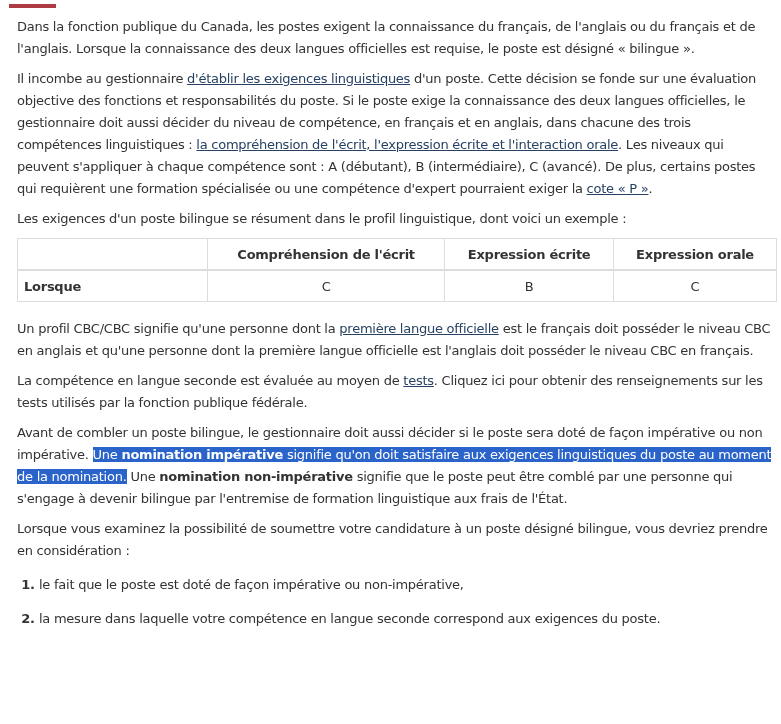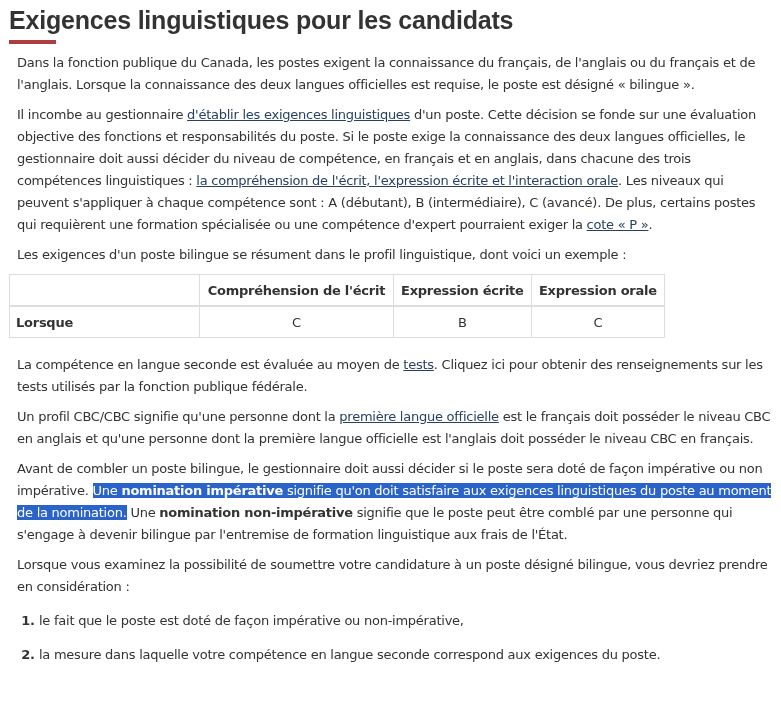--- a/index.html
+++ b/index.html
@@ -19,39 +19,38 @@
     }
     .title-rule {
       width: 47px; height: 4px; background: #af3c43;
       margin: 4px 0 8px 0;
     }
     p { margin: 0 0 8px 8px; line-height: 22px; }
     a { color: #284162; text-decoration: underline; }
     .sel { background: #2a63c9; color: #ffffff; }
     b { font-weight: bold; }
     table {
-      border-collapse: collapse; width: 656px; margin: 4px 0 16px 0;
+      border-collapse: collapse; width: 760px; margin: 4px 0 16px 8px;
     }
     th, td {
       border: 1px solid #dddddd; height: 30px; font-size: 13px;
       padding: 0 6px;
     }
     th { text-align: center; font-weight: bold; height: 30px; }
     thead th { border-bottom: 2px solid #dddddd; }
     td.rowhead { text-align: left; font-weight: bold; width: 177px; }
     td.val { text-align: center; }
     ol { margin: 0 0 8px 0; padding-left: 30px; }
     ol li { line-height: 22px; margin-top: 12px; }
     ol li::marker { font-weight: bold; }
   </style>
 </head>
 <body>
 
 <div class="page">
-  <h1>Exigences linguistiques pour les candidats</h1>
   <div class="title-rule"></div>
 
   <p>Dans la fonction publique du Canada, les postes exigent la connaissance du français, de l'anglais ou du français et de l'anglais. Lorsque la connaissance des deux langues officielles est requise, le poste est désigné « bilingue ».</p>
 
   <p>
     <span>Il incombe au gestionnaire </span><a href="#">d'établir les exigences linguistiques</a><span> d'un poste. Cette décision se fonde sur une évaluation objective des fonctions et responsabilités du poste. Si le poste exige la connaissance des deux langues officielles, le gestionnaire doit aussi décider du niveau de compétence, en français et en anglais, dans chacune des trois compétences linguistiques : </span><a href="#">la compréhension de l'écrit, l'expression écrite et l'interaction orale</a><span>. Les niveaux qui peuvent s'appliquer à chaque compétence sont : A (débutant), B (intermédiaire), C (avancé). De plus, certains postes qui requièrent une formation spécialisée ou une compétence d'expert pourraient exiger la </span><a href="#">cote « P »</a><span>.</span>
   </p>
 
   <p>Les exigences d'un poste bilingue se résument dans le profil linguistique, dont voici un exemple :</p>
 
@@ -68,25 +67,25 @@
       <tr>
         <td class="rowhead">Lorsque</td>
         <td class="val">C</td>
         <td class="val">B</td>
         <td class="val">C</td>
       </tr>
     </tbody>
   </table>
 
   <p>
-    <span>La compétence en langue seconde est évaluée au moyen de </span><a href="#">tests</a><span>. Cliquez ici pour obtenir des renseignements sur les tests utilisés par la fonction publique fédérale.</span>
+    <span>Un profil CBC/CBC signifie qu'une personne dont la </span><a href="#">première langue officielle</a><span> est le français doit posséder le niveau CBC en anglais et qu'une personne dont la première langue officielle est l'anglais doit posséder le niveau CBC en français.</span>
   </p>
 
   <p>
-    <span>Un profil CBC/CBC signifie qu'une personne dont la </span><a href="#">première langue officielle</a><span> est le français doit posséder le niveau CBC en anglais et qu'une personne dont la première langue officielle est l'anglais doit posséder le niveau CBC en français.</span>
+    <span>La compétence en langue seconde est évaluée au moyen de </span><a href="#">tests</a><span>. Cliquez ici pour obtenir des renseignements sur les tests utilisés par la fonction publique fédérale.</span>
   </p>
 
   <p>
     <span>Avant de combler un poste bilingue, le gestionnaire doit aussi décider si le poste sera doté de façon impérative ou non impérative. </span><span class="sel"><span>Une </span><b>nomination impérative</b><span> signifie qu'on doit satisfaire aux exigences linguistiques du poste au moment de la nomination.</span></span><span> Une </span><b>nomination non-impérative</b><span> signifie que le poste peut être comblé par une personne qui s'engage à devenir bilingue par l'entremise de formation linguistique aux frais de l'État.</span>
   </p>
 
   <p>Lorsque vous examinez la possibilité de soumettre votre candidature à un poste désigné bilingue, vous devriez prendre en considération :</p>
 
   <ol>
     <li>le fait que le poste est doté de façon impérative ou non-impérative,</li>

